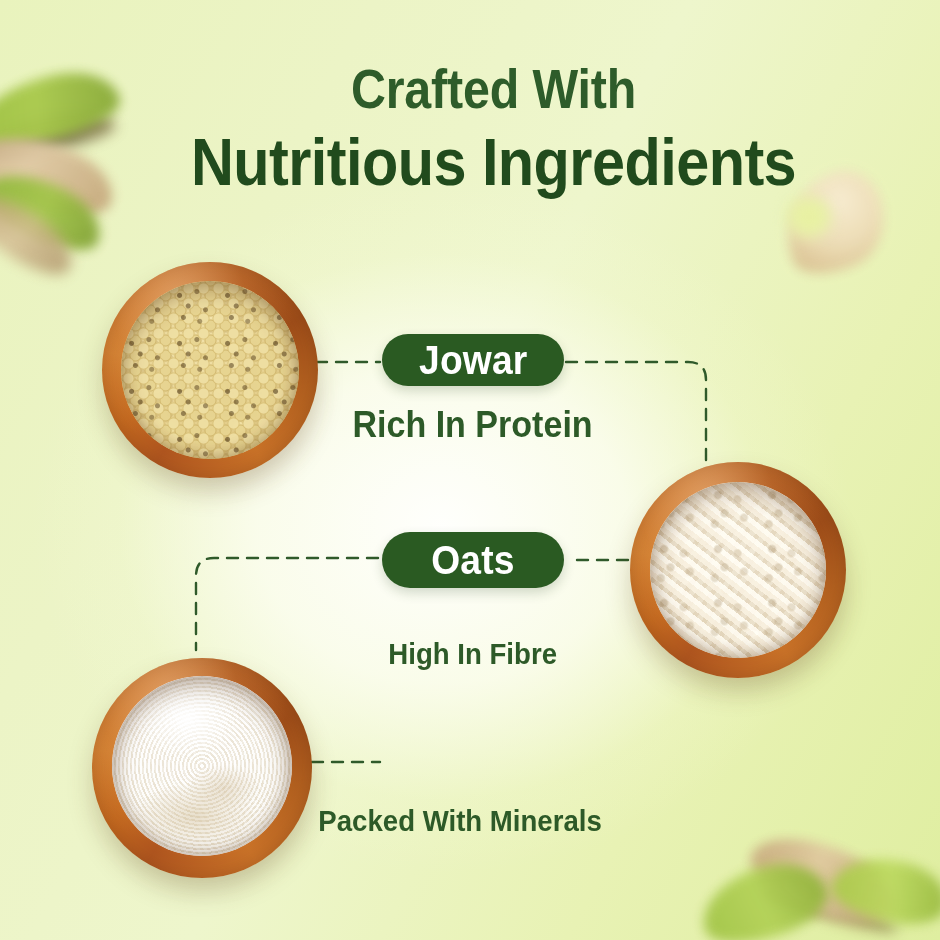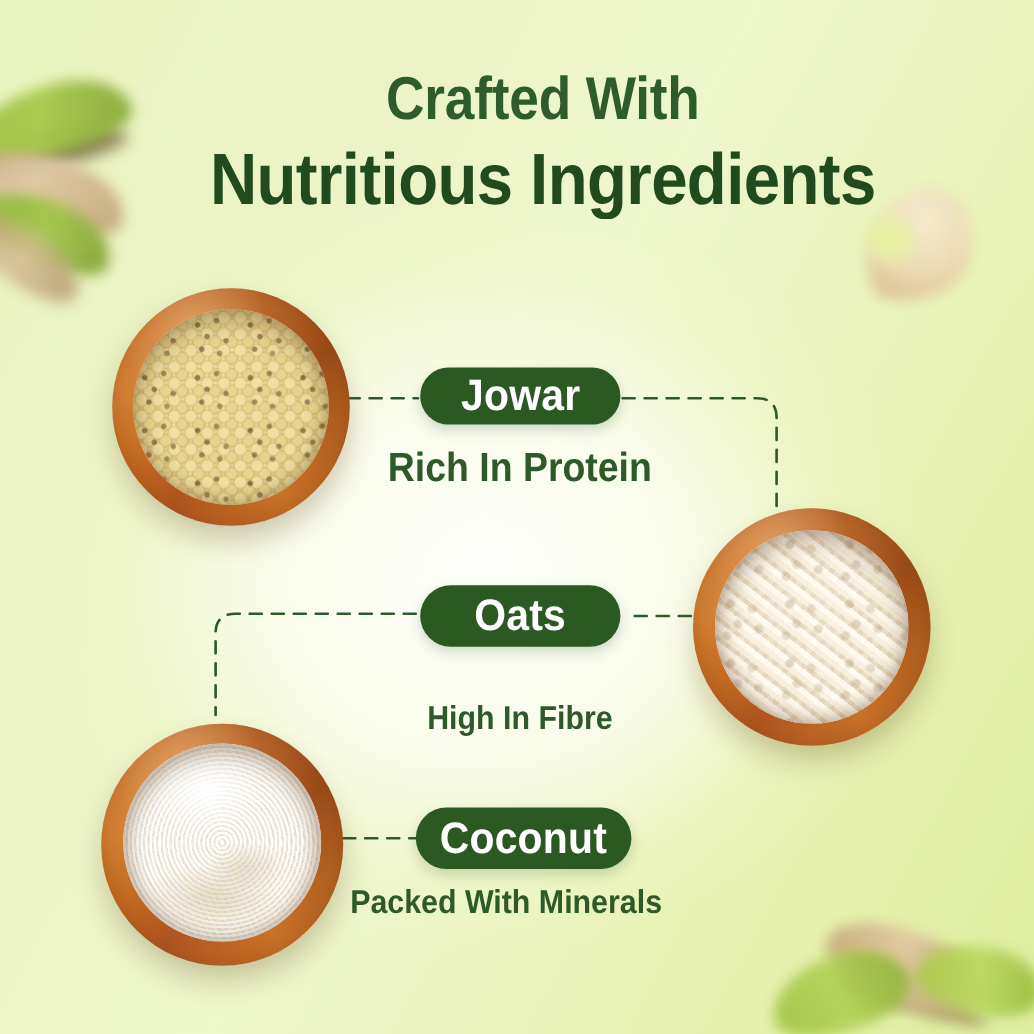--- a/index.html
+++ b/index.html
@@ -419,20 +419,17 @@
     <span>Rich In Protein</span>
   </div>
 
   <div class="pill" style="left:382px; top:532px; width:182px; height:56px; font-size:40px; background:#2a5a22;">
     <span>Oats</span>
   </div>
   <div class="caption" style="left:313px; top:602px; width:320px; font-size:30px;margin-top:35px;">
     <span>High In Fibre</span>
   </div>
 
-  <div class="pill" style="left:378px; top:734px; width:196px; height:56px; font-size:40px; background:#2a5a22;">
-    <span>Coconut</span>
-  </div>
   <div class="caption" style="left:280px; top:804px; width:360px; font-size:30px;">
     <span>Packed With Minerals</span>
   </div>
 
 </div>
 
 </body></html>

